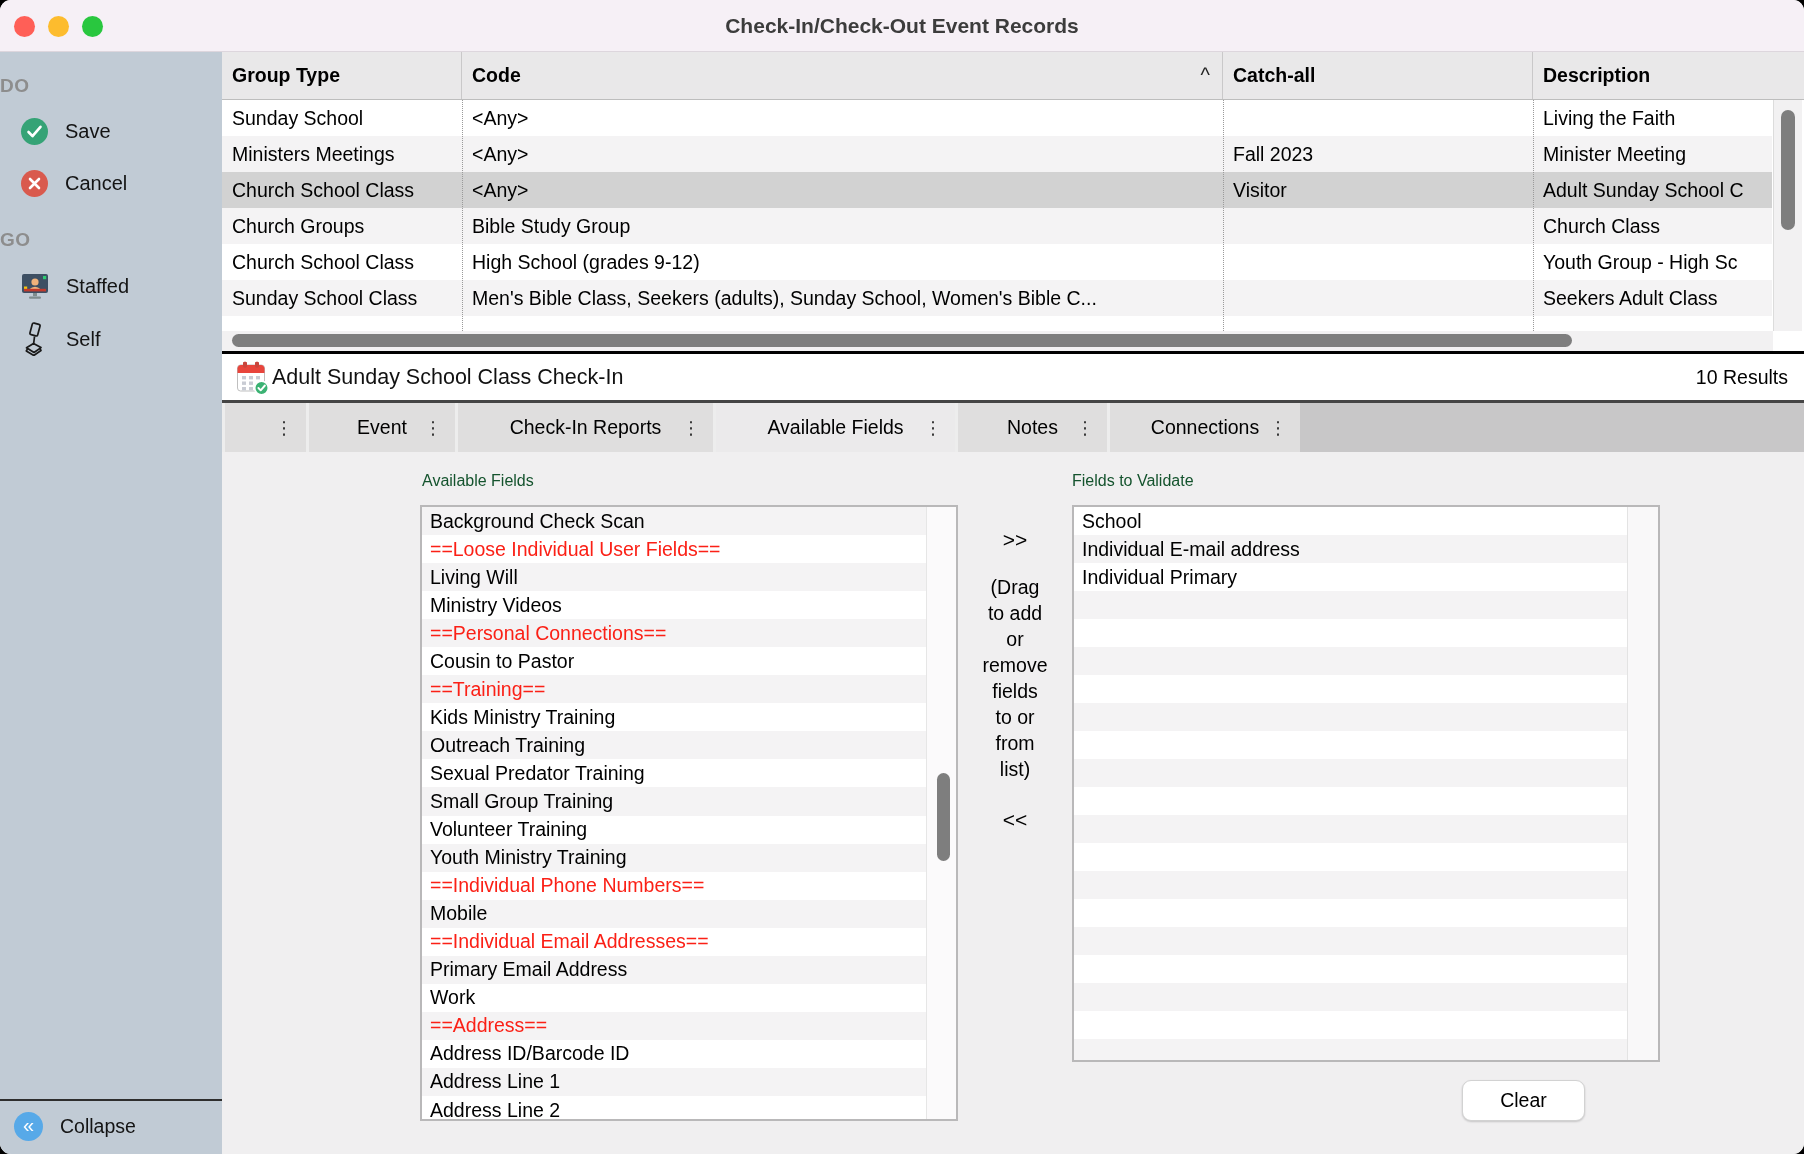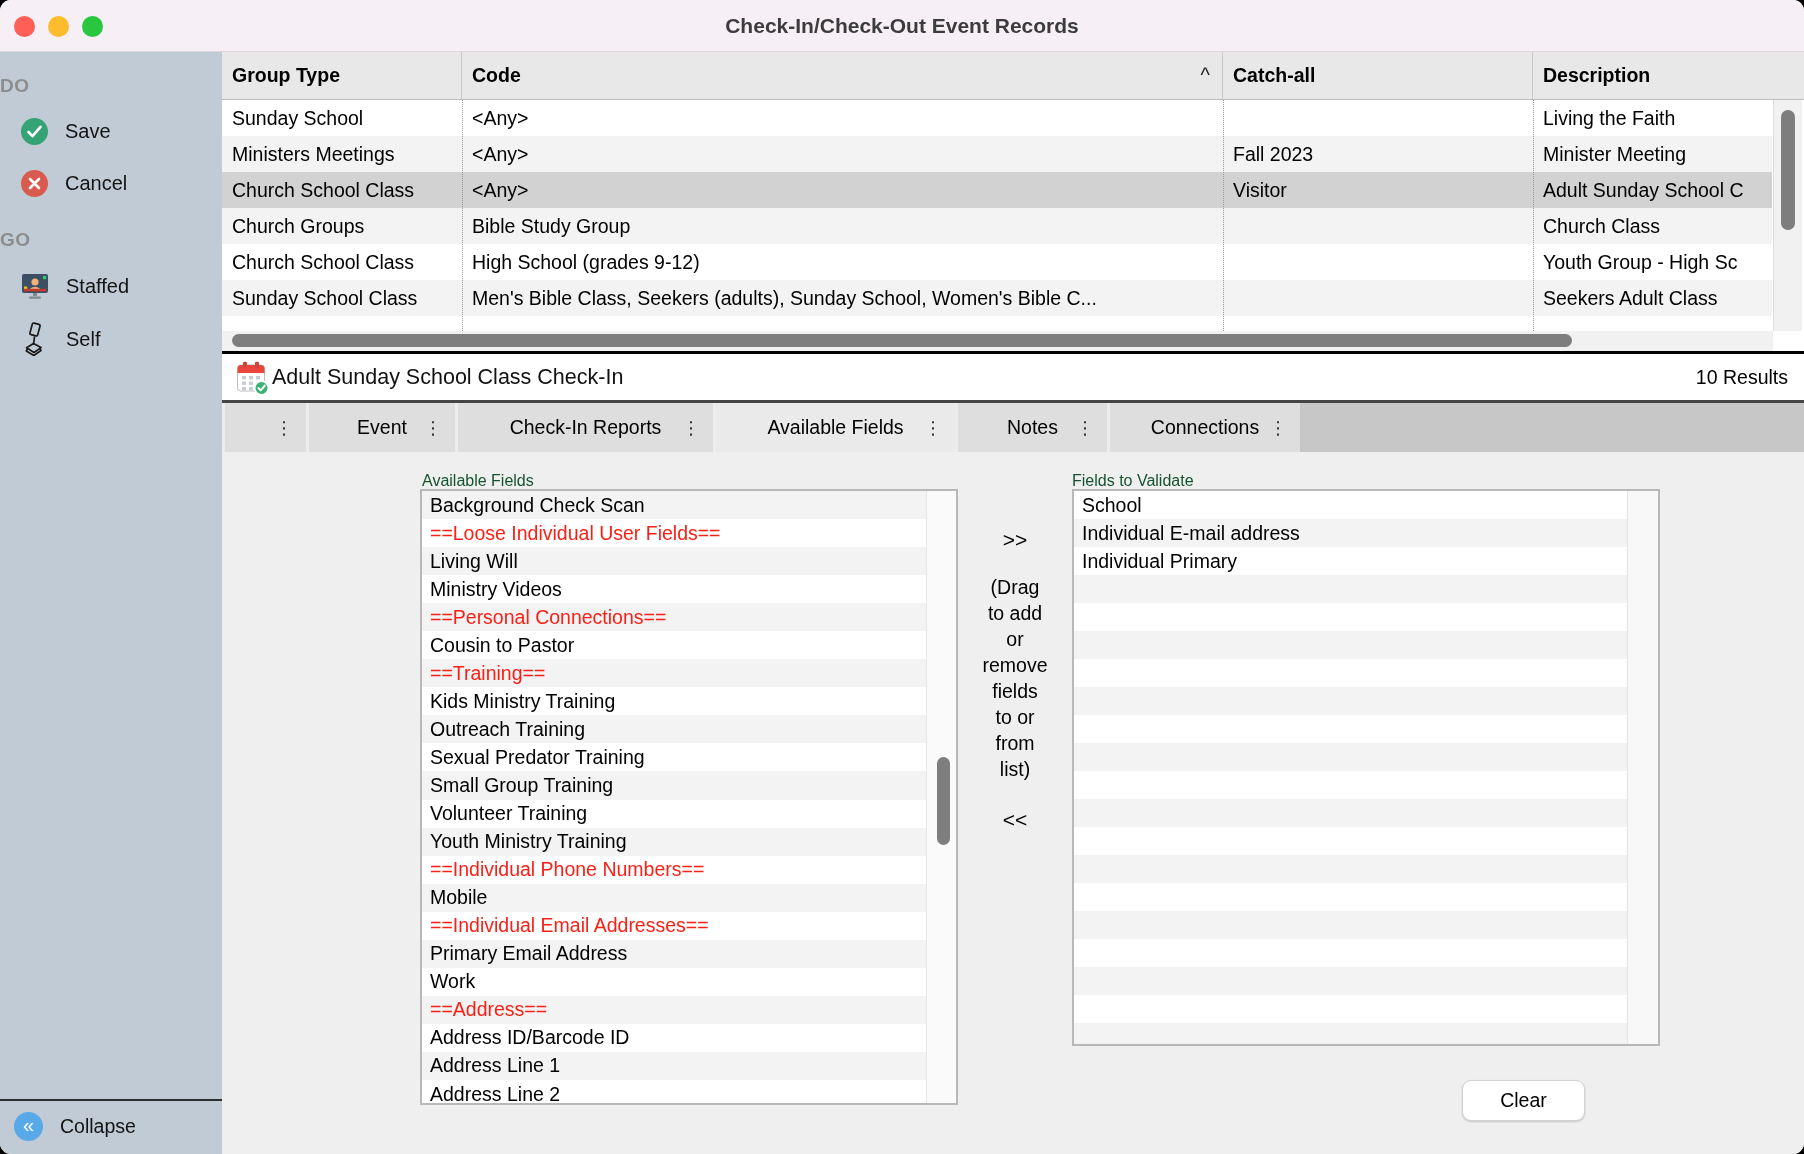--- a/index.html
+++ b/index.html
@@ -70,21 +70,21 @@
   .tab:nth-of-type(4){width:242px;}
   .tab:nth-of-type(5){width:152px;}
   .tab:nth-of-type(6){width:193px;}
   .tab-dots{position:absolute;right:13px;top:50%;transform:translateY(-50%);color:#2e2e2e;font-size:18px;}
 
   
   .content{position:absolute;left:222px;top:452px;right:0;bottom:0;background:#f0eff0;font-size:19.5px;}
   .list-label{position:absolute;top:20px;font-size:16px;color:#14532d;}
   #avail-label{left:200px;}
   #validate-label{left:850px;}
-  .listbox{position:absolute;top:37px;background:#fff;border:2px solid #b9b8b9;box-sizing:border-box;overflow:hidden;}
+  .listbox{position:absolute;top:53px;background:#fff;border:2px solid #b9b8b9;box-sizing:border-box;overflow:hidden;}
   #avail-box{left:198px;width:538px;height:616px;}
   #validate-box{left:850px;width:588px;height:557px;
     background:repeating-linear-gradient(to bottom,#fff 0 28px,#f4f3f4 28px 56px);}
   .lrow{height:28.05px;display:flex;align-items:center;padding-left:8px;box-sizing:border-box;width:505px;white-space:nowrap;overflow:hidden;background:#fff;}
   .lrow:nth-of-type(even){background:#f4f3f4;}
   .lrow.red{color:#fb2016;}
   .avail-gutter{position:absolute;right:0;top:0;bottom:0;width:29px;background:#fbfafb;border-left:1px solid #e6e6e6;}
   .avail-thumb{position:absolute;right:6px;top:266px;width:13px;height:88px;background:#7e7e7e;border-radius:7px;}
   .vrow{height:28px;display:flex;align-items:center;padding-left:8px;box-sizing:border-box;width:505px;white-space:nowrap;overflow:hidden;background:transparent;}
   .validate-gutter{position:absolute;right:0;top:0;bottom:0;width:30px;background:#f9f8f9;border-left:1px solid #e3e3e3;}

